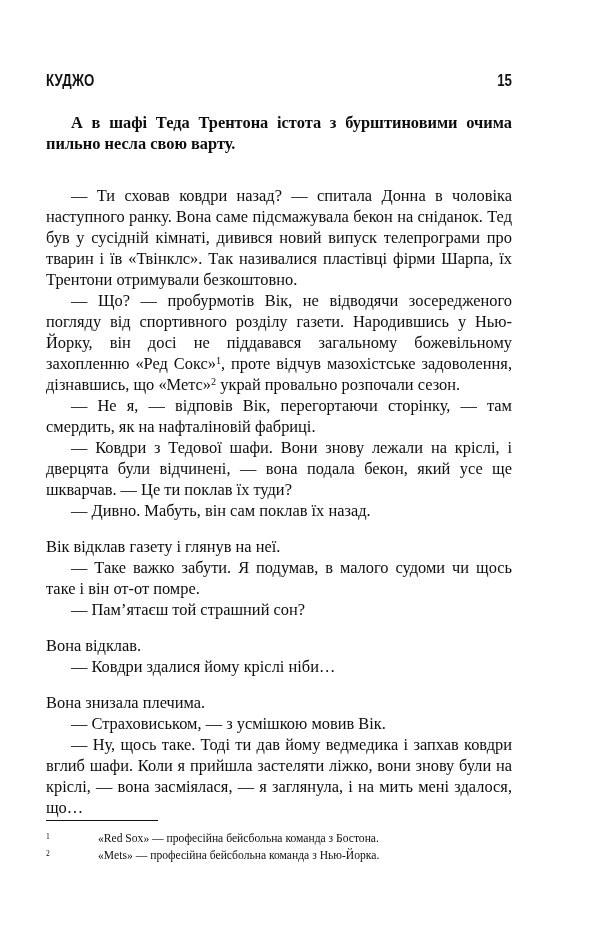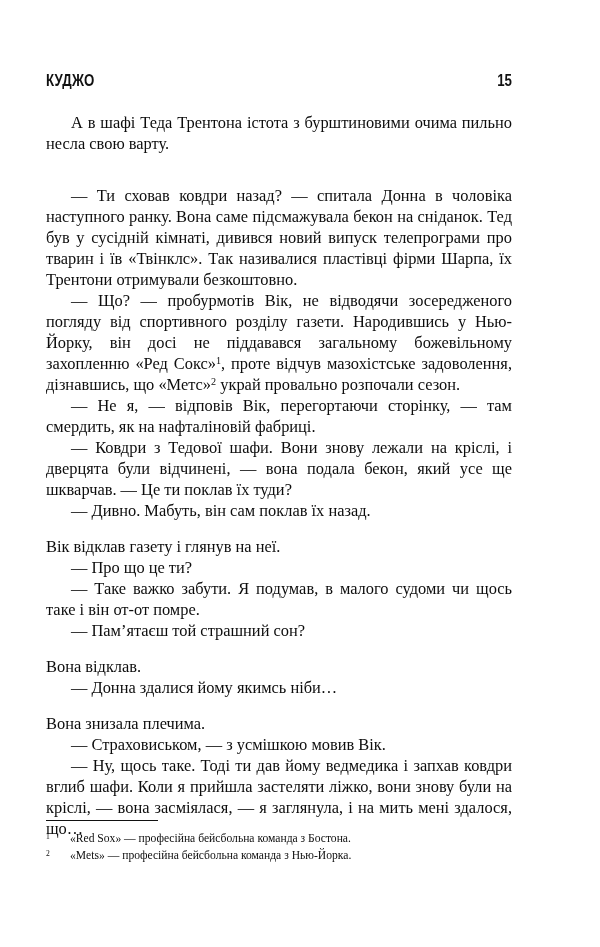--- a/index.html
+++ b/index.html
@@ -57,21 +57,21 @@
     -webkit-hyphens: manual;
   }
   .body-block p {
     margin: 0;
     text-indent: 25px;
   }
   .body-block p.no-indent {
     text-indent: 0;
     margin-top: 15px;
   }
-  .lead-block { top: 112px; }
+  .lead-block { top: 112px; font-weight: bold; }
   .main-block { top: 185px; }
   sup.fn-ref {
     font-size: 0.62em;
     vertical-align: 0.52em;
     line-height: 0;
   }
   
   .footnotes {
     position: absolute;
     left: 46px;
@@ -94,20 +94,21 @@
   }
   .footnote-marker {
     width: 24px;
     flex: 0 0 24px;
     font-size: 7.6px;
     line-height: 13px;
     padding-top: 0px;
   }
   .footnote-text {
     flex: 1 1 auto;
+    margin-left: 28px;
   }
 </style>
 </head>
 <body>
 
 <div class="page">
 
   <div class="running-head">
     <span class="book-title">КУДЖО</span>
     <span class="folio">15</span>
@@ -117,25 +118,24 @@
     <p>А в шафі Теда Трентона істота з бурштиновими очима пильно несла свою варту.</p>
   </div>
 
   <div class="body-block main-block" id="main-body">
       <p>— Ти сховав ковдри назад? — спитала Донна в чоловіка наступного ранку. Вона саме підсмажувала бекон на сніданок. Тед був у сусідній кімнаті, дивився новий випуск телепрограми про тварин і їв «Твінклс». Так називалися пластівці фірми Шарпа, їх Трентони отримували безкоштовно.</p>
       <p>— Що? — пробурмотів Вік, не відводячи зосередженого погляду від спортивного розділу газети. Народившись у Нью-Йорку, він досі не піддавався загальному божевільному захопленню «Ред Сокс»<sup class="fn-ref">1</sup>, проте відчув мазохістське задоволення, дізнавшись, що «Метс»<sup class="fn-ref">2</sup> украй провально розпочали сезон.</p>
       <p>— Не я, — відповів Вік, перегортаючи сторінку, — там смердить, як на нафталіновій фабриці.</p>
       <p>— Ковдри з Тедової шафи. Вони знову лежали на кріслі, і дверцята були відчинені, — вона подала бекон, який усе ще шкварчав. — Це ти поклав їх туди?</p>
       <p>— Дивно. Мабуть, він сам поклав їх назад.</p>
       <p class="no-indent">Вік відклав газету і глянув на неї.</p>
-      <p>— Про що це ти?</p>
       <p>— Таке важко забути. Я подумав, в малого судоми чи щось таке і він от-от помре.</p>
       <p>— Пам’ятаєш той страшний сон?</p>
       <p class="no-indent">Вона відклав.</p>
-      <p>— Донна здалися йому якимсь ніби…</p>
+      <p>— Ковдри здалися йому кріслі ніби…</p>
       <p class="no-indent">Вона знизала плечима.</p>
       <p>— Страховиськом, — з усмішкою мовив Вік.</p>
       <p>— Ну, щось таке. Тоді ти дав йому ведмедика і запхав ковдри вглиб шафи. Коли я прийшла застеляти ліжко, вони знову були на кріслі, — вона засміялася, — я заглянула, і на мить мені здалося, що…</p>
     </div>
 
   <div class="footnotes">
     <div class="footnote-rule"></div>
     <div id="footnote-list">
         <div class="footnote-item">
           <span class="footnote-marker">1</span>

